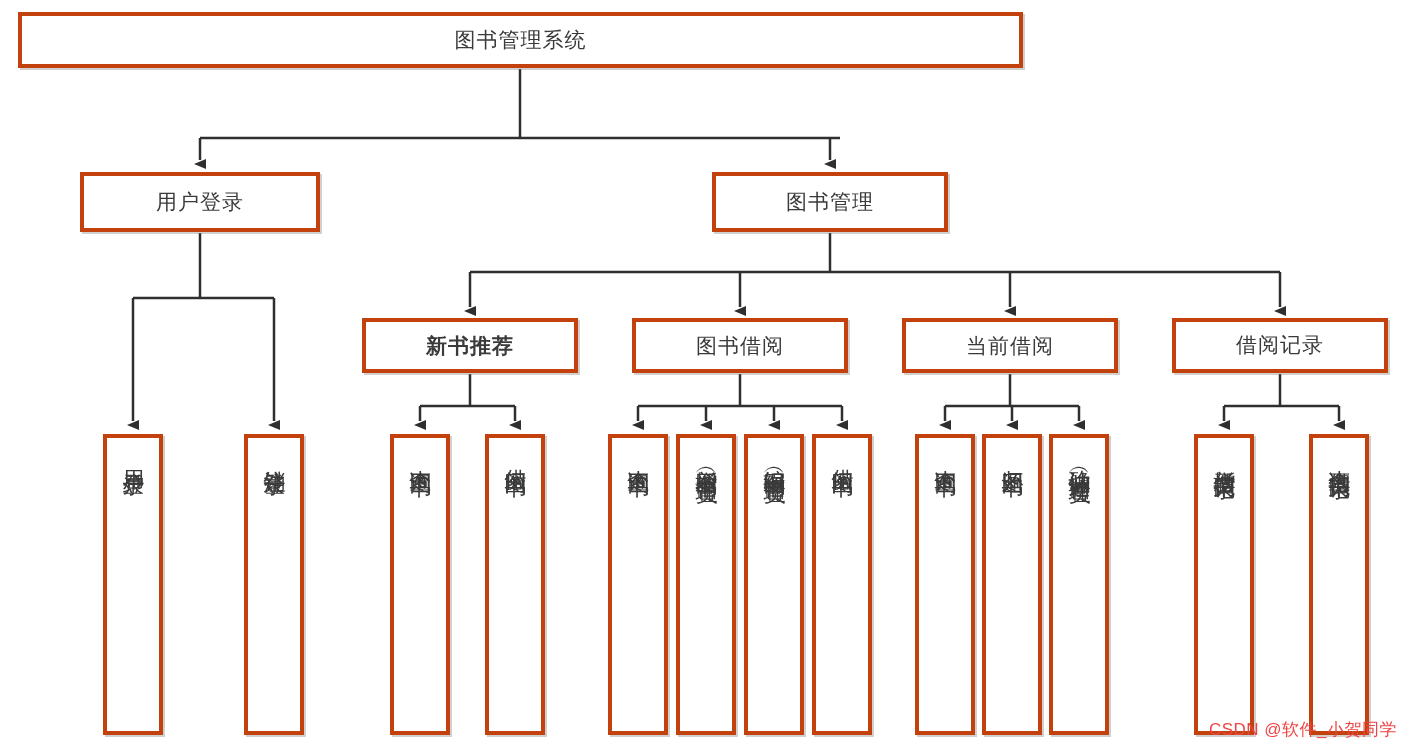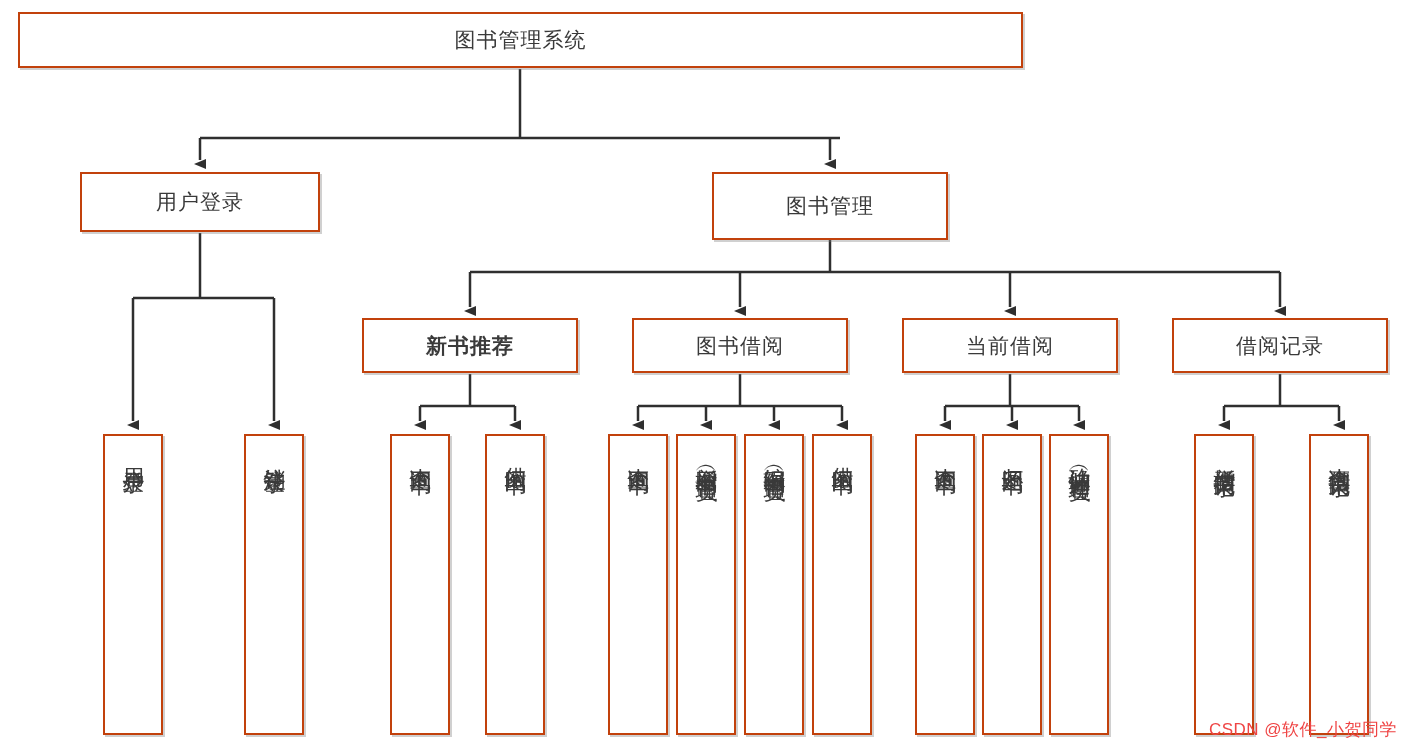--- a/index.html
+++ b/index.html
@@ -22,21 +22,21 @@
     left: 0;
     top: 0;
     width: 1405px;
     height: 747px;
     pointer-events: none;
   }
   .node {
     position: absolute;
     box-sizing: border-box;
     background: #ffffff;
-    border: 2px solid #c2410c;
+    border: 4px solid #c2410c;
     box-shadow: 2px 2px 0 rgba(120,120,120,0.35);
     display: flex;
     align-items: center;
     justify-content: center;
     color: #3a3a3a;
   }
   .node.horizontal {
     font-size: 21px;
     letter-spacing: 1px;
     line-height: 1.2;
@@ -120,34 +120,34 @@
     </g>
   </svg>
 
   <div class="node horizontal" style="left:18px; top:12px; width:1005px; height:56px;">
     <span>图书管理系统</span>
   </div>
 
   <div class="node horizontal" style="left:80px; top:172px; width:240px; height:60px;">
     <span>用户登录</span>
   </div>
-  <div class="node horizontal" style="left:712px; top:172px; width:236px; height:68px;">
+  <div class="node horizontal" style="left:712px; top:172px; width:236px; height:60px;">
     <span>图书管理</span>
   </div>
 
   <div class="node horizontal" style="left:362px; top:318px; width:216px; height:55px;font-weight:bold;">
     <span>新书推荐</span>
   </div>
   <div class="node horizontal" style="left:902px; top:318px; width:216px; height:55px;">
     <span>当前借阅</span>
   </div>
   <div class="node horizontal" style="left:632px; top:318px; width:216px; height:55px;">
     <span>图书借阅</span>
   </div>
-  <div class="node horizontal" style="left:1172px; top:318px; width:216px; height:55px;">
+  <div class="node horizontal" style="left:1172px; top:318px; width:216px; height:55px;font-family:Liberation Serif, serif;">
     <span>借阅记录</span>
   </div>
 
   <div class="node vertical" style="left:103px; top:434px; width:60px; height:301px;">
     <span class="vtext">用户登录</span>
   </div>
   <div class="node vertical" style="left:244px; top:434px; width:60px; height:301px;">
     <span class="vtext">注销登录</span>
   </div>
 

